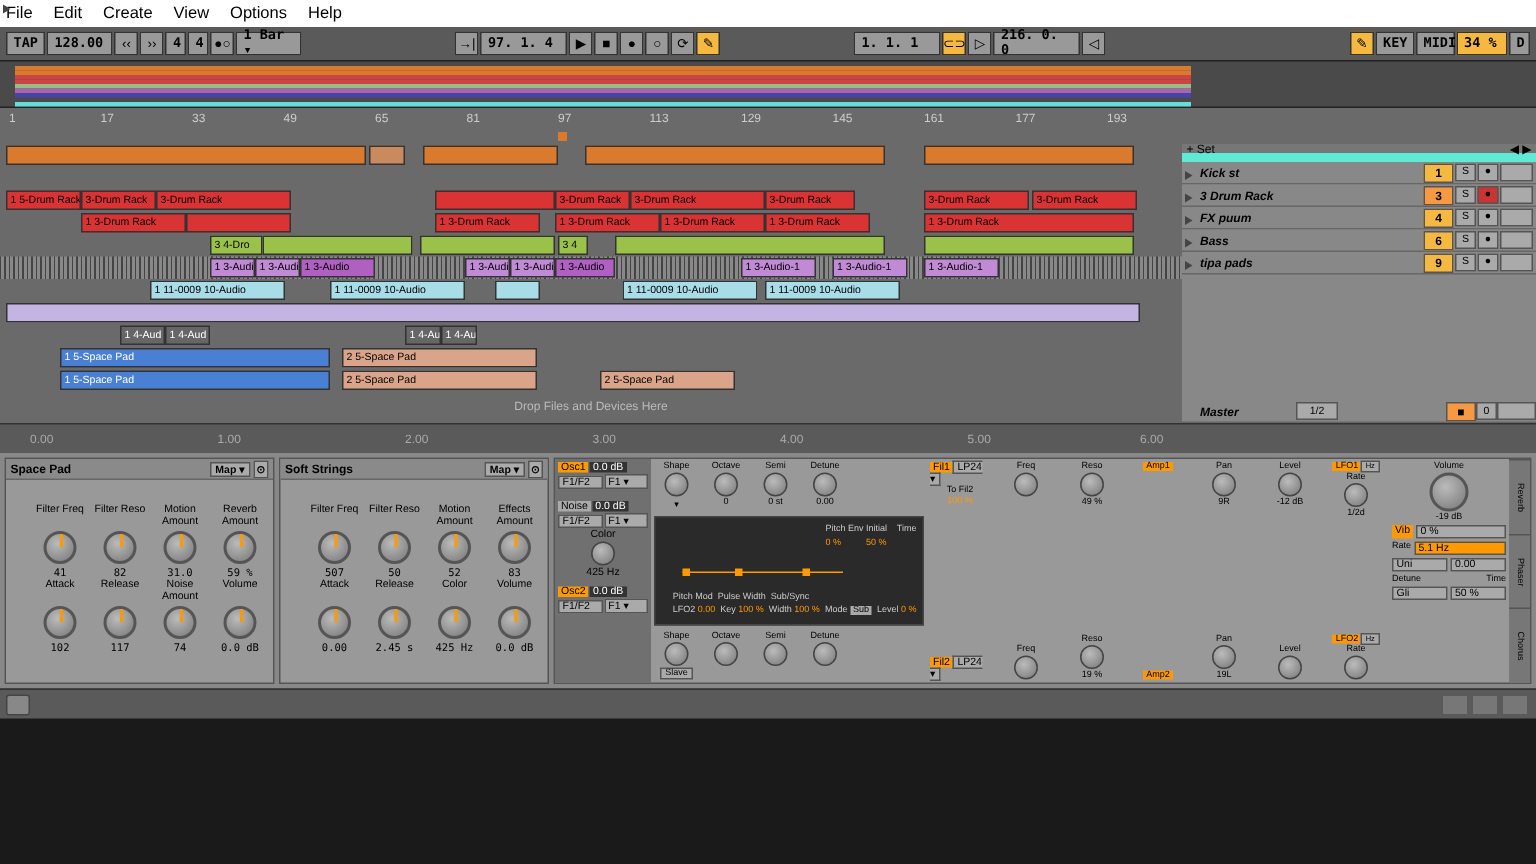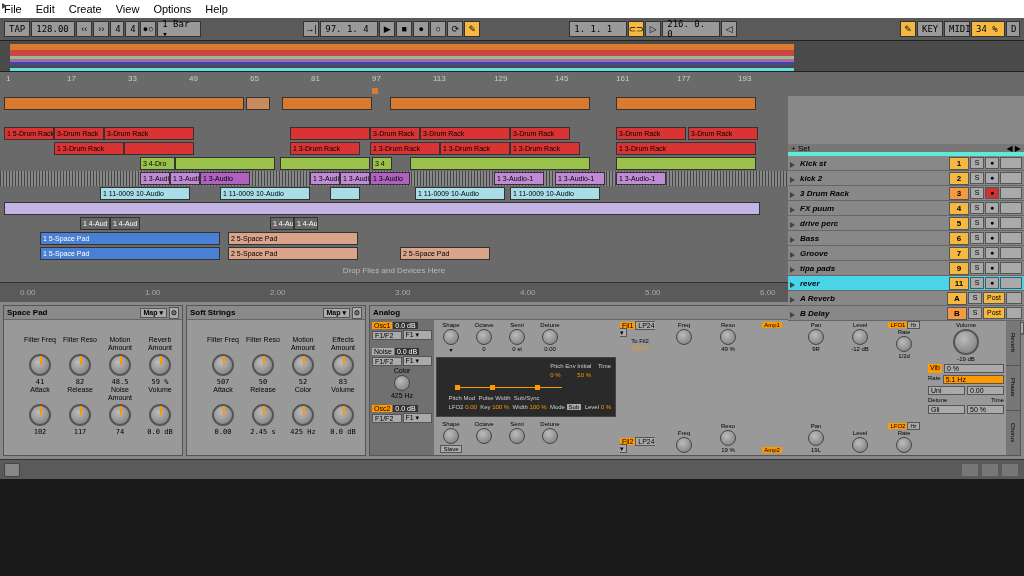--- a/index.html
+++ b/index.html
@@ -1,39 +1,39 @@
 <!DOCTYPE html>
 <html><head>
 <meta charset="utf-8">
 <style>
 * { margin:0; padding:0; box-sizing:border-box; font-family:Arial,sans-serif; }
 body { width:1024px; height:576px; background:#1a1a1a; overflow:hidden; font-size:9px; color:#000; }
 .menubar { height:18px; background:#fff; display:flex; align-items:center; padding:0 4px; gap:14px; font-size:11px; }
 .menubar span { cursor:pointer; }
 .toolbar { height:22px; background:#5a5a5a; display:flex; align-items:center; padding:0 4px; gap:2px; }
 .toolbar-group { display:flex; gap:1px; align-items:center; }
-.tb-cell { background:#999; border:1px solid #333; height:16px; padding:0 4px; display:inline-flex; align-items:center; font-size:9px; font-family:monospace; }
+.tb-cell { background:#999; border:1px solid #333; height:16px; padding:0 4px; display:inline-flex; align-items:center; font-size:9px; font-family:monospace;font-weight:bold; }
 .tb-play { background:#999; }
 .tb-rec { background:#999; }
 .tb-btn { width:16px; height:16px; background:#999; border:1px solid #333; display:inline-flex; align-items:center; justify-content:center; font-size:9px; }
 .tb-yellow { background:#f5b942; }
 .overview { height:32px; background:#4a4a4a; border-top:1px solid #222; border-bottom:1px solid #222; position:relative; }
 .ov-row { height:3px; position:absolute; left:10px; right:230px; }
 .ov-orange { background:#d97a2e; }
 .ov-red { background:#c44; }
 .ov-blue { background:#44a; }
 .ov-purple { background:#a6a; }
 .ov-cyan { background:#6dd; }
 .ov-olive { background:#9b8; }
 .ruler { height:16px; background:#6a6a6a; display:flex; position:relative; padding-left:6px; font-size:8px; color:#ccc; }
 .ruler span { position:absolute; top:2px; }
 .arrangement { height:186px; display:flex; }
 .tracks-area { flex:1; background:#6a6a6a; position:relative; overflow:hidden; }
 .sidebar-right { width:236px; background:#888; display:flex; flex-direction:column; }
-.track-header-row { height:12px; background:#777; display:flex; align-items:flex-start; padding:0 3px; gap:2px; font-size:8px; border-bottom:4px solid #5eead4;margin-top:48px; }
+.track-header-row { height:12px; background:#777; display:flex; align-items:center; padding:0 3px; gap:2px; font-size:8px; border-bottom:6px solid #5eead4; }
 .track-row { height:15px; display:flex; align-items:center; background:#888; border-bottom:1px solid #666; position:relative; }
 .track-label { width:86px; padding-left:12px; font-size:8px; font-style:italic; font-weight:bold; position:relative; }
 .play-tri { position:absolute; left:2px; top:3px; width:0;height:0;border-left:5px solid #444;border-top:3px solid transparent;border-bottom:3px solid transparent; }
 .track-num { width:20px; height:13px; display:inline-flex; align-items:center; justify-content:center; font-size:8px; font-weight:bold; border:1px solid #555; }
 .track-btns { display:flex; gap:1px; margin-left:auto; padding-right:2px; }
 .sbtn { width:14px; height:12px; background:#aaa; border:1px solid #555; font-size:7px; display:inline-flex; align-items:center; justify-content:center; }
 .clip-row { position:absolute; height:15px; left:0; right:0; }
 .clip { position:absolute; height:13px; top:1px; border:1px solid #333; font-size:7px; padding-left:2px; white-space:nowrap; overflow:hidden; display:flex; align-items:center; }
 .drop-hint { position:absolute; left:50%; transform:translateX(-50%); font-size:8px; color:#bbb; }
 .timeline-bottom { height:20px; background:#5a5a5a; border-top:1px solid #333; display:flex; align-items:center; padding-left:4px; font-size:8px; color:#aaa; }
@@ -240,113 +240,57 @@
         <div class="track-row">
           <div class="track-label"><div class="play-tri"></div>Kick st</div>
   <div class="track-btns">
     <span class="track-num tn-1">1</span>
     <span class="sbtn">S</span>
     <span class="sbtn ">●</span>
     <span class="sbtn" style="width:22px"></span>
   </div>
         </div>
         <div class="track-row">
-          <div class="track-label"><div class="play-tri"></div>kick 2</div>
-  <div class="track-btns">
-    <span class="track-num tn-2">2</span>
-    <span class="sbtn">S</span>
-    <span class="sbtn ">●</span>
-    <span class="sbtn" style="width:22px"></span>
-  </div>
-        </div>
-        <div class="track-row">
           <div class="track-label"><div class="play-tri"></div>3 Drum Rack</div>
   <div class="track-btns">
     <span class="track-num tn-3">3</span>
     <span class="sbtn">S</span>
     <span class="sbtn rec-red">●</span>
     <span class="sbtn" style="width:22px"></span>
   </div>
         </div>
         <div class="track-row">
           <div class="track-label"><div class="play-tri"></div>FX puum</div>
   <div class="track-btns">
     <span class="track-num tn-4">4</span>
     <span class="sbtn">S</span>
     <span class="sbtn ">●</span>
     <span class="sbtn" style="width:22px"></span>
   </div>
         </div>
         <div class="track-row">
-          <div class="track-label"><div class="play-tri"></div>drive perc</div>
-  <div class="track-btns">
-    <span class="track-num tn-5">5</span>
-    <span class="sbtn">S</span>
-    <span class="sbtn ">●</span>
-    <span class="sbtn" style="width:22px"></span>
-  </div>
-        </div>
-        <div class="track-row">
           <div class="track-label"><div class="play-tri"></div>Bass</div>
   <div class="track-btns">
     <span class="track-num tn-6">6</span>
-    <span class="sbtn">S</span>
-    <span class="sbtn ">●</span>
-    <span class="sbtn" style="width:22px"></span>
-  </div>
-        </div>
-        <div class="track-row">
-          <div class="track-label"><div class="play-tri"></div>Groove</div>
-  <div class="track-btns">
-    <span class="track-num tn-7">7</span>
     <span class="sbtn">S</span>
     <span class="sbtn ">●</span>
     <span class="sbtn" style="width:22px"></span>
   </div>
         </div>
         <div class="track-row">
           <div class="track-label"><div class="play-tri"></div>tipa pads</div>
   <div class="track-btns">
     <span class="track-num tn-9">9</span>
     <span class="sbtn">S</span>
     <span class="sbtn ">●</span>
     <span class="sbtn" style="width:22px"></span>
   </div>
         </div>
-        <div class="track-row" style="background: rgb(74, 212, 232);">
-          <div class="track-label"><div class="play-tri"></div>rever</div>
-  <div class="track-btns">
-    <span class="track-num tn-11">11</span>
-    <span class="sbtn">S</span>
-    <span class="sbtn ">●</span>
-    <span class="sbtn" style="width:22px"></span>
-  </div>
-        </div>
       </div>
     <div style="flex:1"></div>
-    <div id="return-list">
-        <div class="track-row">
-          <div class="track-label"><div class="play-tri"></div>A Reverb</div>
-  <div class="track-btns">
-    <span class="track-num tn-a">A</span>
-    <span class="sbtn">S</span>
-    <span class="sbtn" style="background:#f5b942;width:22px">Post</span>
-    <span class="sbtn" style="width:16px"></span>
-  </div>
-        </div>
-        <div class="track-row">
-          <div class="track-label"><div class="play-tri"></div>B Delay</div>
-  <div class="track-btns">
-    <span class="track-num tn-b">B</span>
-    <span class="sbtn">S</span>
-    <span class="sbtn" style="background:#f5b942;width:22px">Post</span>
-    <span class="sbtn" style="width:16px"></span>
-  </div>
-        </div>
-      </div>
     <div class="master-row">
 
       <div class="play-tri"></div>
       <span style="padding-left:12px;width:76px;font-weight:bold;font-style:italic">Master</span>
       <span class="sbtn" style="width:28px">1/2</span>
       <span class="track-num" style="background:#f59942;width:20px;margin-left:auto">■</span>
       <span class="sbtn">0</span>
       <span class="sbtn" style="width:26px"></span>
     </div>
   </div>
@@ -377,21 +321,21 @@
     <div class="knob-val">41</div>
         </div>
         <div class="knob-cell">
           <div class="knob-label">Filter Reso</div>
     <div class="knob"></div>
     <div class="knob-val">82</div>
         </div>
         <div class="knob-cell">
           <div class="knob-label">Motion Amount</div>
     <div class="knob"></div>
-    <div class="knob-val">48.5</div>
+    <div class="knob-val">31.0</div>
         </div>
         <div class="knob-cell">
           <div class="knob-label">Reverb Amount</div>
     <div class="knob"></div>
     <div class="knob-val">59 %</div>
         </div>
         <div class="knob-cell">
           <div class="knob-label">Attack</div>
     <div class="knob"></div>
     <div class="knob-val">102</div>
@@ -459,23 +403,20 @@
         <div class="knob-cell">
           <div class="knob-label">Volume</div>
     <div class="knob"></div>
     <div class="knob-val">0.0 dB</div>
         </div>
       </div>
   </div>
 
   <div class="device analog" style="flex:1">
     <div style="display:flex;flex-direction:column;flex:1">
-      <div class="device-title">
-        <span>Analog</span>
-      </div>
       <div style="display:flex;flex:1">
         <div class="osc-section">
           <div class="osc-row">
               <span class="osc-tag">Osc1</span>
               <span class="osc-val">0.0 dB</span>
             </div>
           <div class="osc-row">
               <span class="osc-field">F1/F2</span>
               <span class="osc-field">F1 ▾</span>
             </div>

